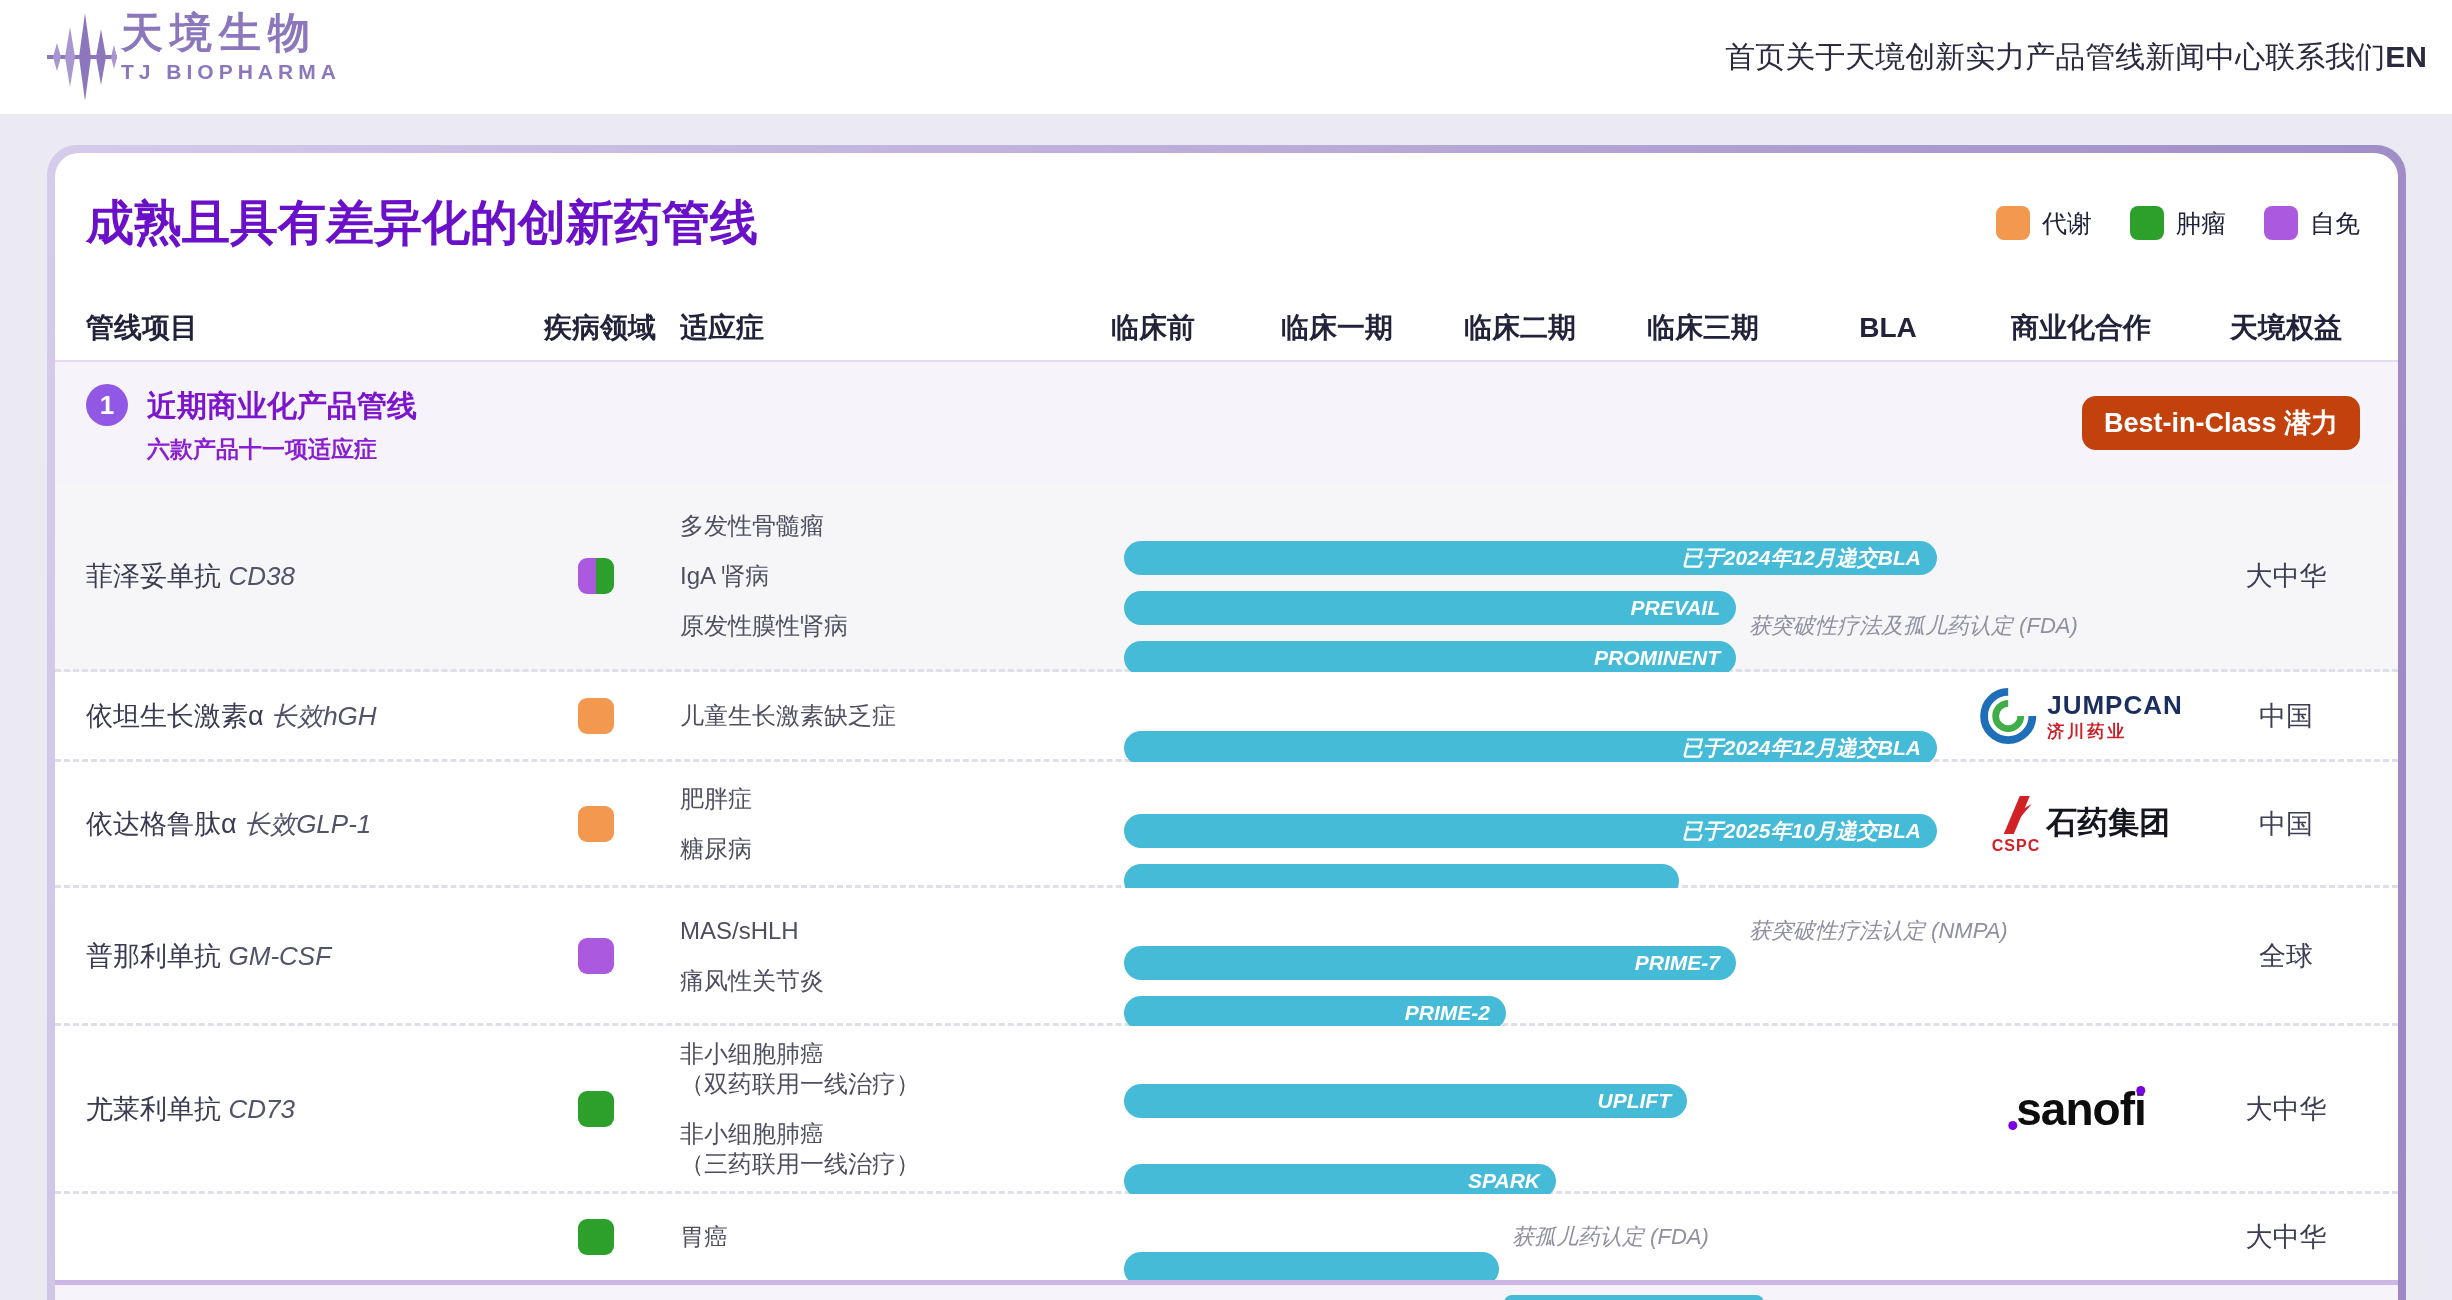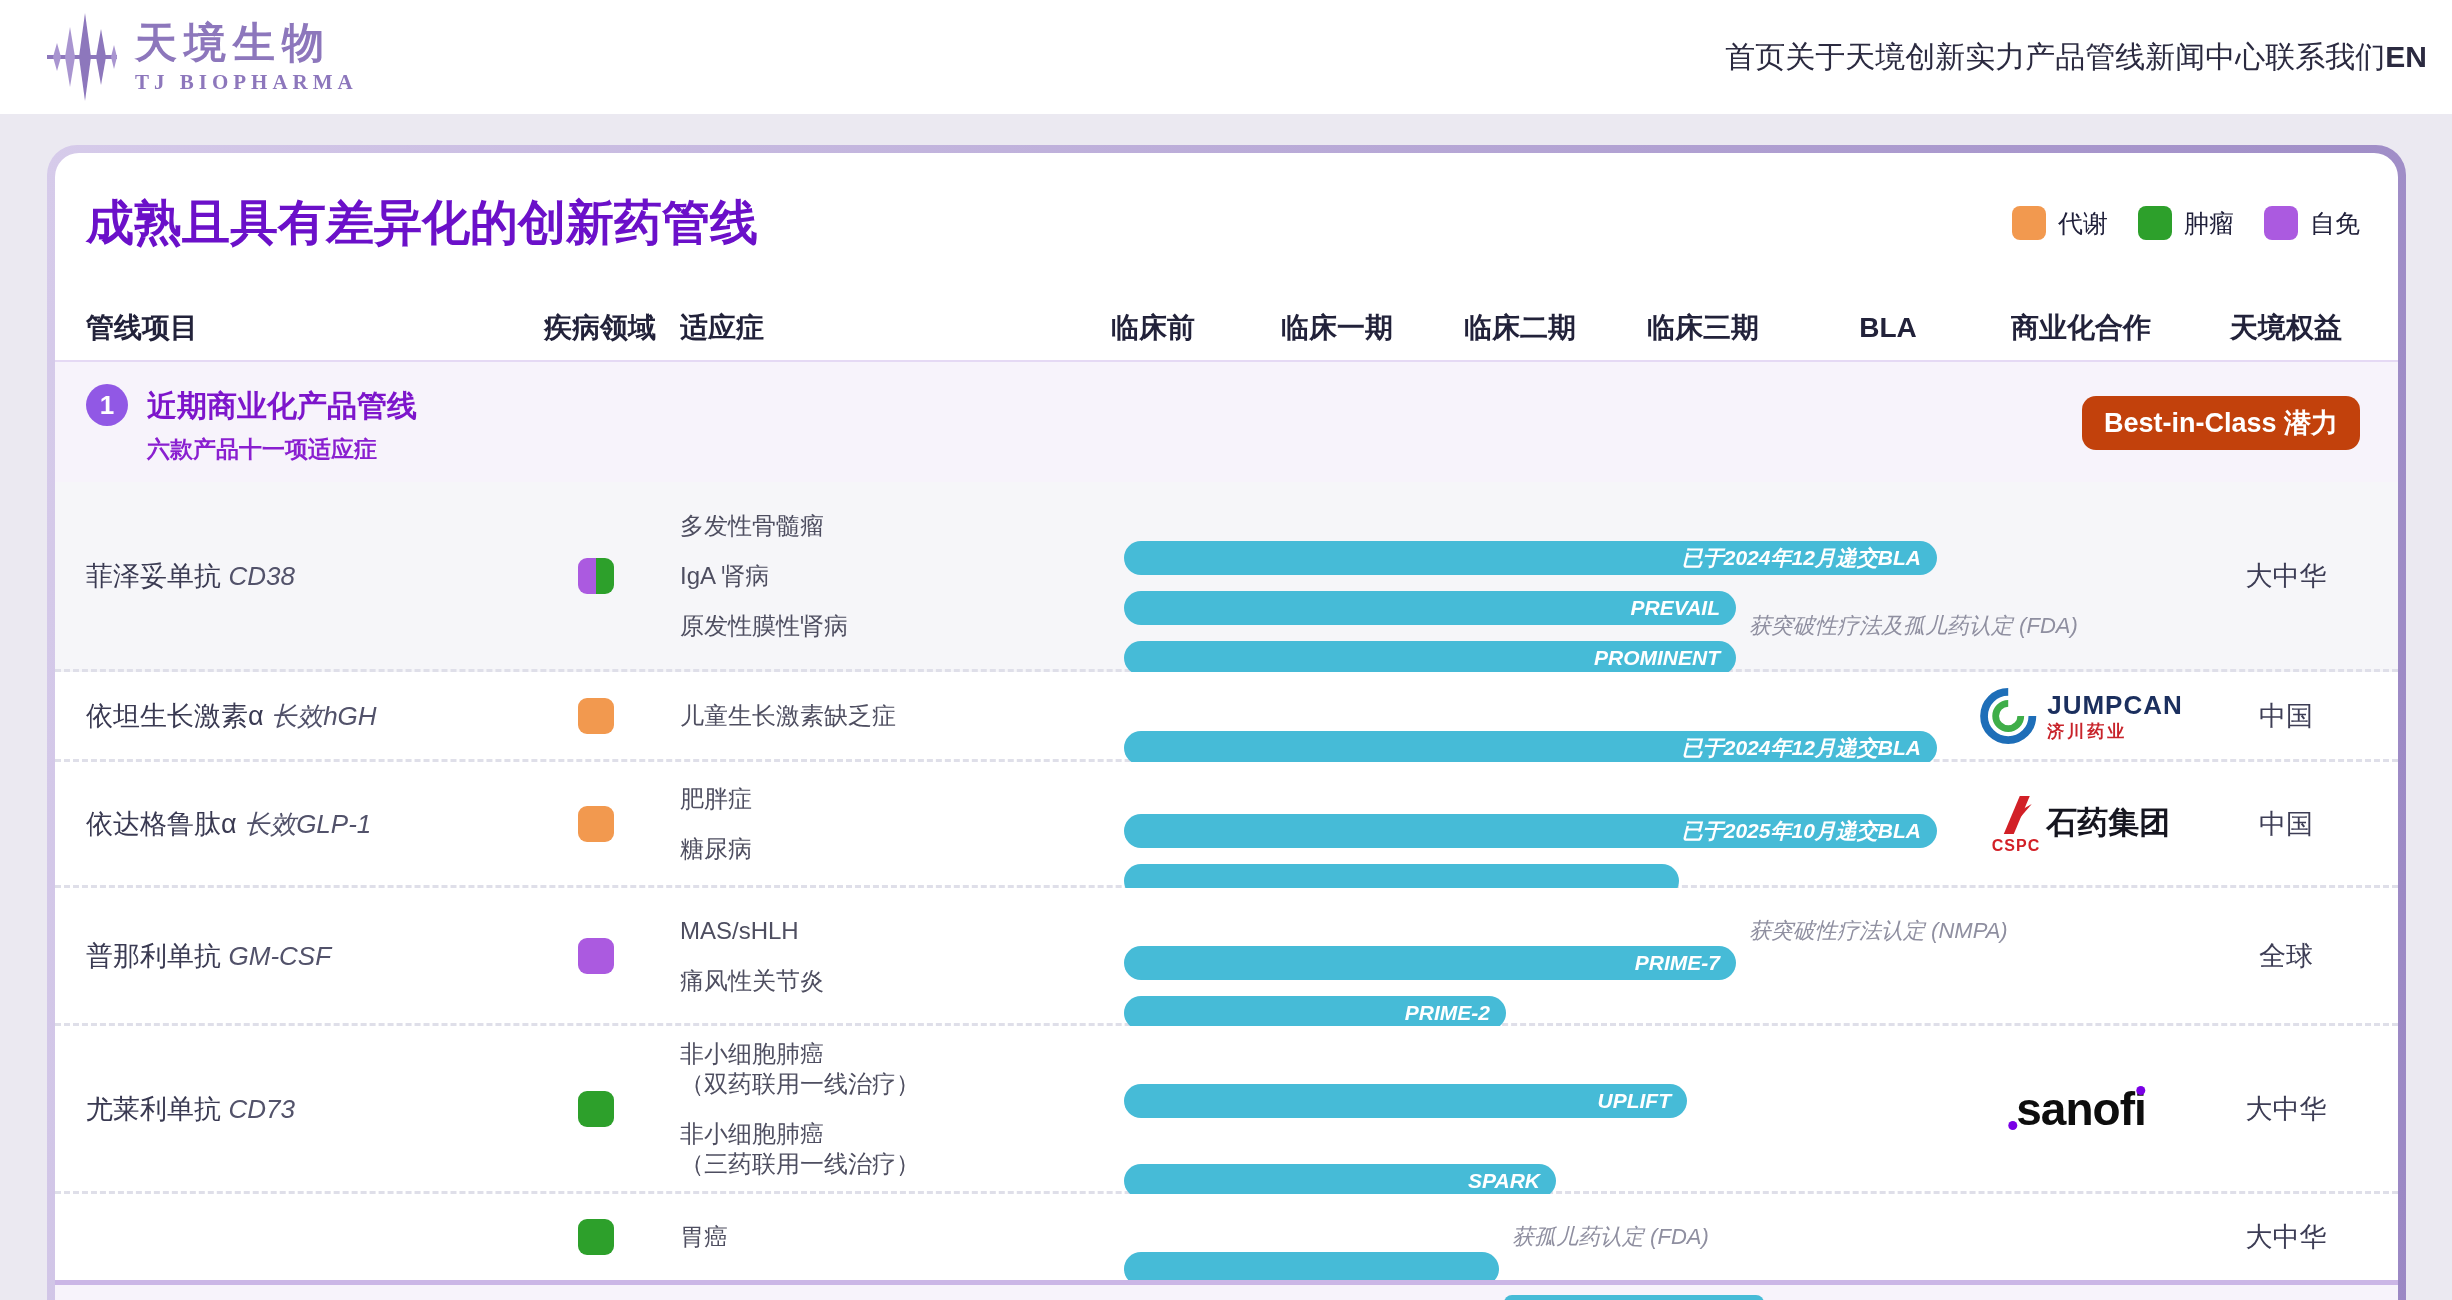--- a/index.html
+++ b/index.html
@@ -1,38 +1,38 @@
 <!DOCTYPE html>
 <html><head>
 <meta charset="utf-8">
 <style>
   html,body{margin:0;padding:0;width:2452px;height:1300px;overflow:hidden;
     background:#EBE9F1;font-family:"Liberation Sans","DejaVu Sans",sans-serif;}
   
   .topbar{position:absolute;top:0;left:0;width:2452px;height:114px;background:#fff;
     display:flex;align-items:center;justify-content:space-between;box-sizing:border-box;
     padding:0 25px 0 47px;z-index:5;}
-  .logo{display:flex;align-items:center;gap:14px;cursor:pointer;font-family:Liberation Serif, serif;}
+  .logo{display:flex;align-items:flex-start;cursor:pointer;}
   .logo-text{display:flex;flex-direction:column;line-height:1.05;}
   .logo-cn{font-size:42px;font-weight:700;color:#8D77BC;letter-spacing:7px;}
   .logo-en{font-size:21px;font-weight:700;color:#8D77BC;letter-spacing:5px;margin-top:6px;}
   .nav{display:flex;align-items:center;}
   .nav-item{font-size:30px;color:#2B2A40;font-weight:500;cursor:pointer;white-space:nowrap;}
   .nav-item.en{font-weight:700;}
   
   .card{position:absolute;left:47px;top:145px;width:2359px;height:1210px;
     background:linear-gradient(100deg,#D6CBEA 0%,#9B88C4 100%);
     border-radius:30px 30px 0 0;padding:8px;box-sizing:border-box;}
   .card-inner{position:relative;width:100%;height:100%;background:#fff;
     border-radius:24px 24px 0 0;overflow:hidden;}
   
   .title-row{position:absolute;top:30px;left:31px;right:38px;height:80px;
     display:flex;align-items:center;justify-content:space-between;}
   .page-title{font-size:48px;font-weight:700;color:#6B10C9;}
-  .legend{display:flex;align-items:center;gap:30px;text-align:right;}
+  .legend{display:flex;align-items:center;gap:38px;text-align:right;}
   .legend-item{display:flex;align-items:center;gap:12px;}
   .legend-sq{width:34px;height:34px;border-radius:8px;}
   .legend-label{font-size:25px;color:#20203A;}
   
   .header-row{position:absolute;top:142px;left:0;right:0;height:65px;
     border-bottom:2px solid #E5D9F4;}
   .hcell{position:absolute;top:50%;transform:translateY(-50%);font-size:28px;
     font-weight:700;color:#22223A;white-space:nowrap;}
   .hcell.center{transform:translate(-50%,-50%);}
   

